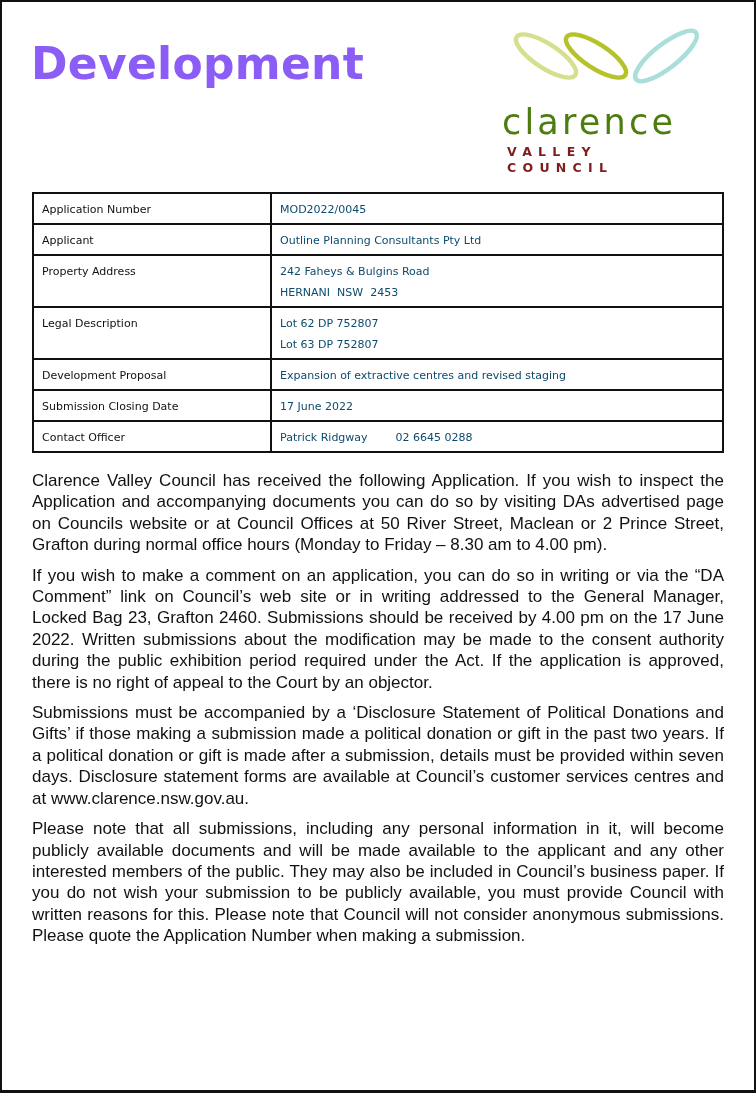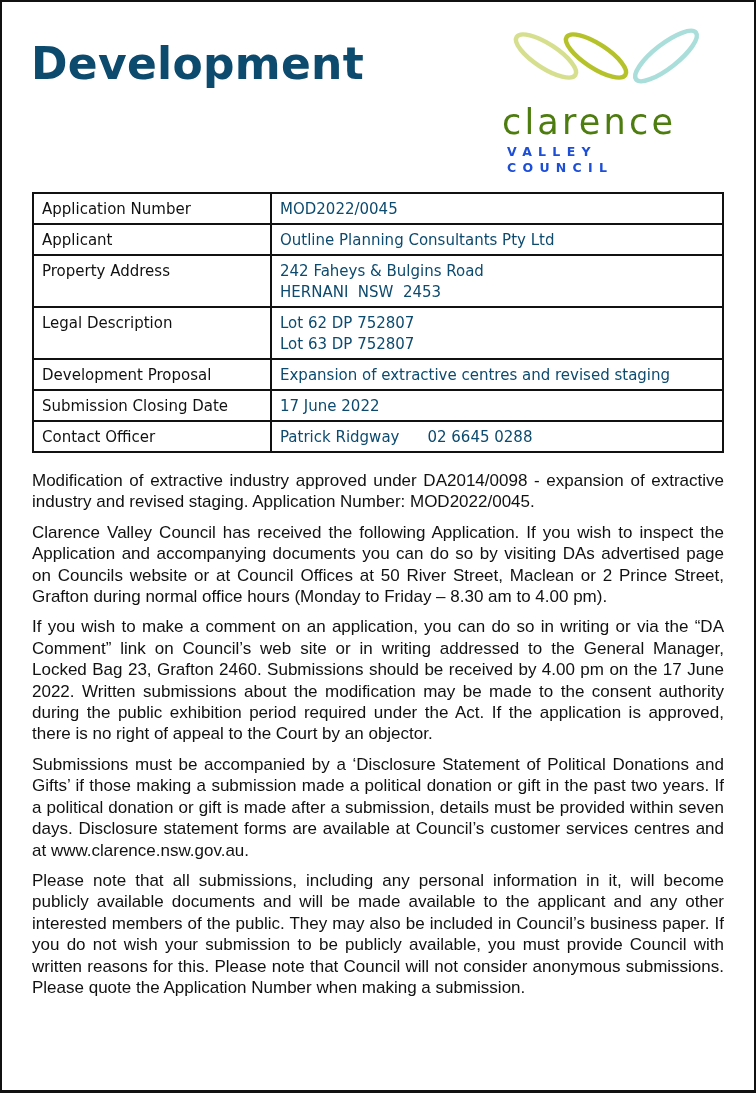--- a/index.html
+++ b/index.html
@@ -18,21 +18,21 @@
       border-bottom-width: 3px;
     }
     .title {
       position: absolute;
       left: 31px; top: 36px;
       font-family: "DejaVu Sans", sans-serif;
       font-weight: bold;
       font-size: 44px;
       line-height: 56px;
       letter-spacing: 0.3px;
-      color: #0c4a6e;
+      color: #8b5cf6;
     }
     .logo {
       position: absolute;
       left: 498px; top: 20px;
       width: 215px; height: 145px;
     }
     .logo svg.rings { position: absolute; left: 10px; top: 4px; }
     .logo .wordmark {
       position: absolute;
       left: 4px; top: 82px;
@@ -42,30 +42,30 @@
       color: #4d7c0f;
       line-height: 40px;
     }
     .logo .subword {
       position: absolute;
       left: 9px; top: 124px;
       font-family: "DejaVu Sans", sans-serif;
       font-weight: bold;
       font-size: 12.5px;
       letter-spacing: 6.3px;
-      color: #1d4ed8;
+      color: #7f1d1d;
       line-height: 16px;
     }
     table.info {
       position: absolute;
       left: 32px; top: 192px;
       width: 692px;
       border-collapse: collapse;
       font-family: "DejaVu Sans", sans-serif;
-      font-size: 15px;
+      font-size: 11px;
       line-height: 21px;
     }
     table.info td {
       border: 2px solid #111111;
       vertical-align: top;
       padding: 5px 8px 3px 8px;
     }
     table.info td.label { width: 238px; }
     table.info td.label.bold { font-weight: normal; }
     table.info td.value { color: #0c4a6e; }
@@ -136,18 +136,17 @@
   <tr style="height:30px">
     <td class="label bold">Contact Officer</td>
     <td class="value">
       <span>Patrick Ridgway</span><span class="gap"></span><span>02 6645 0288</span>
     </td>
   </tr>
 </tbody>
   </table>
 
 <div class="body-text">
-  <p>Modification of extractive industry approved under DA2014/0098 - expansion of extractive industry and revised staging.  Application Number: MOD2022/0045.</p>
   <p>Clarence Valley Council has received the following Application.  If you wish to inspect the Application and accompanying documents you can do so by visiting DAs advertised page on Councils website or at Council Offices at 50 River Street, Maclean or 2 Prince Street, Grafton during normal office hours (Monday to Friday – 8.30 am to 4.00 pm).</p>
   <p>If you wish to make a comment on an application, you can do so in writing or via the “DA Comment” link on Council’s web site or in writing addressed to the General Manager, Locked Bag 23, Grafton 2460. Submissions should be received by 4.00 pm on the 17 June 2022. Written submissions about the modification may be made to the consent authority during the public exhibition period required under the Act. If the application is approved, there is no right of appeal to the Court by an objector.</p>
   <p>Submissions must be accompanied by a ‘Disclosure Statement of Political Donations and Gifts’ if those making a submission made a political donation or gift in the past two years. If a political donation or gift is made after a submission, details must be provided within seven days. Disclosure statement forms are available at Council’s customer services centres and at www.clarence.nsw.gov.au.</p>
   <p>Please note that all submissions, including any personal information in it, will become publicly available documents and will be made available to the applicant and any other interested members of the public.  They may also be included in Council’s business paper.  If you do not wish your submission to be publicly available, you must provide Council with written reasons for this.  Please note that Council will not consider anonymous submissions. Please quote the Application Number when making a submission.</p>
 </div>
 
 </body></html>

